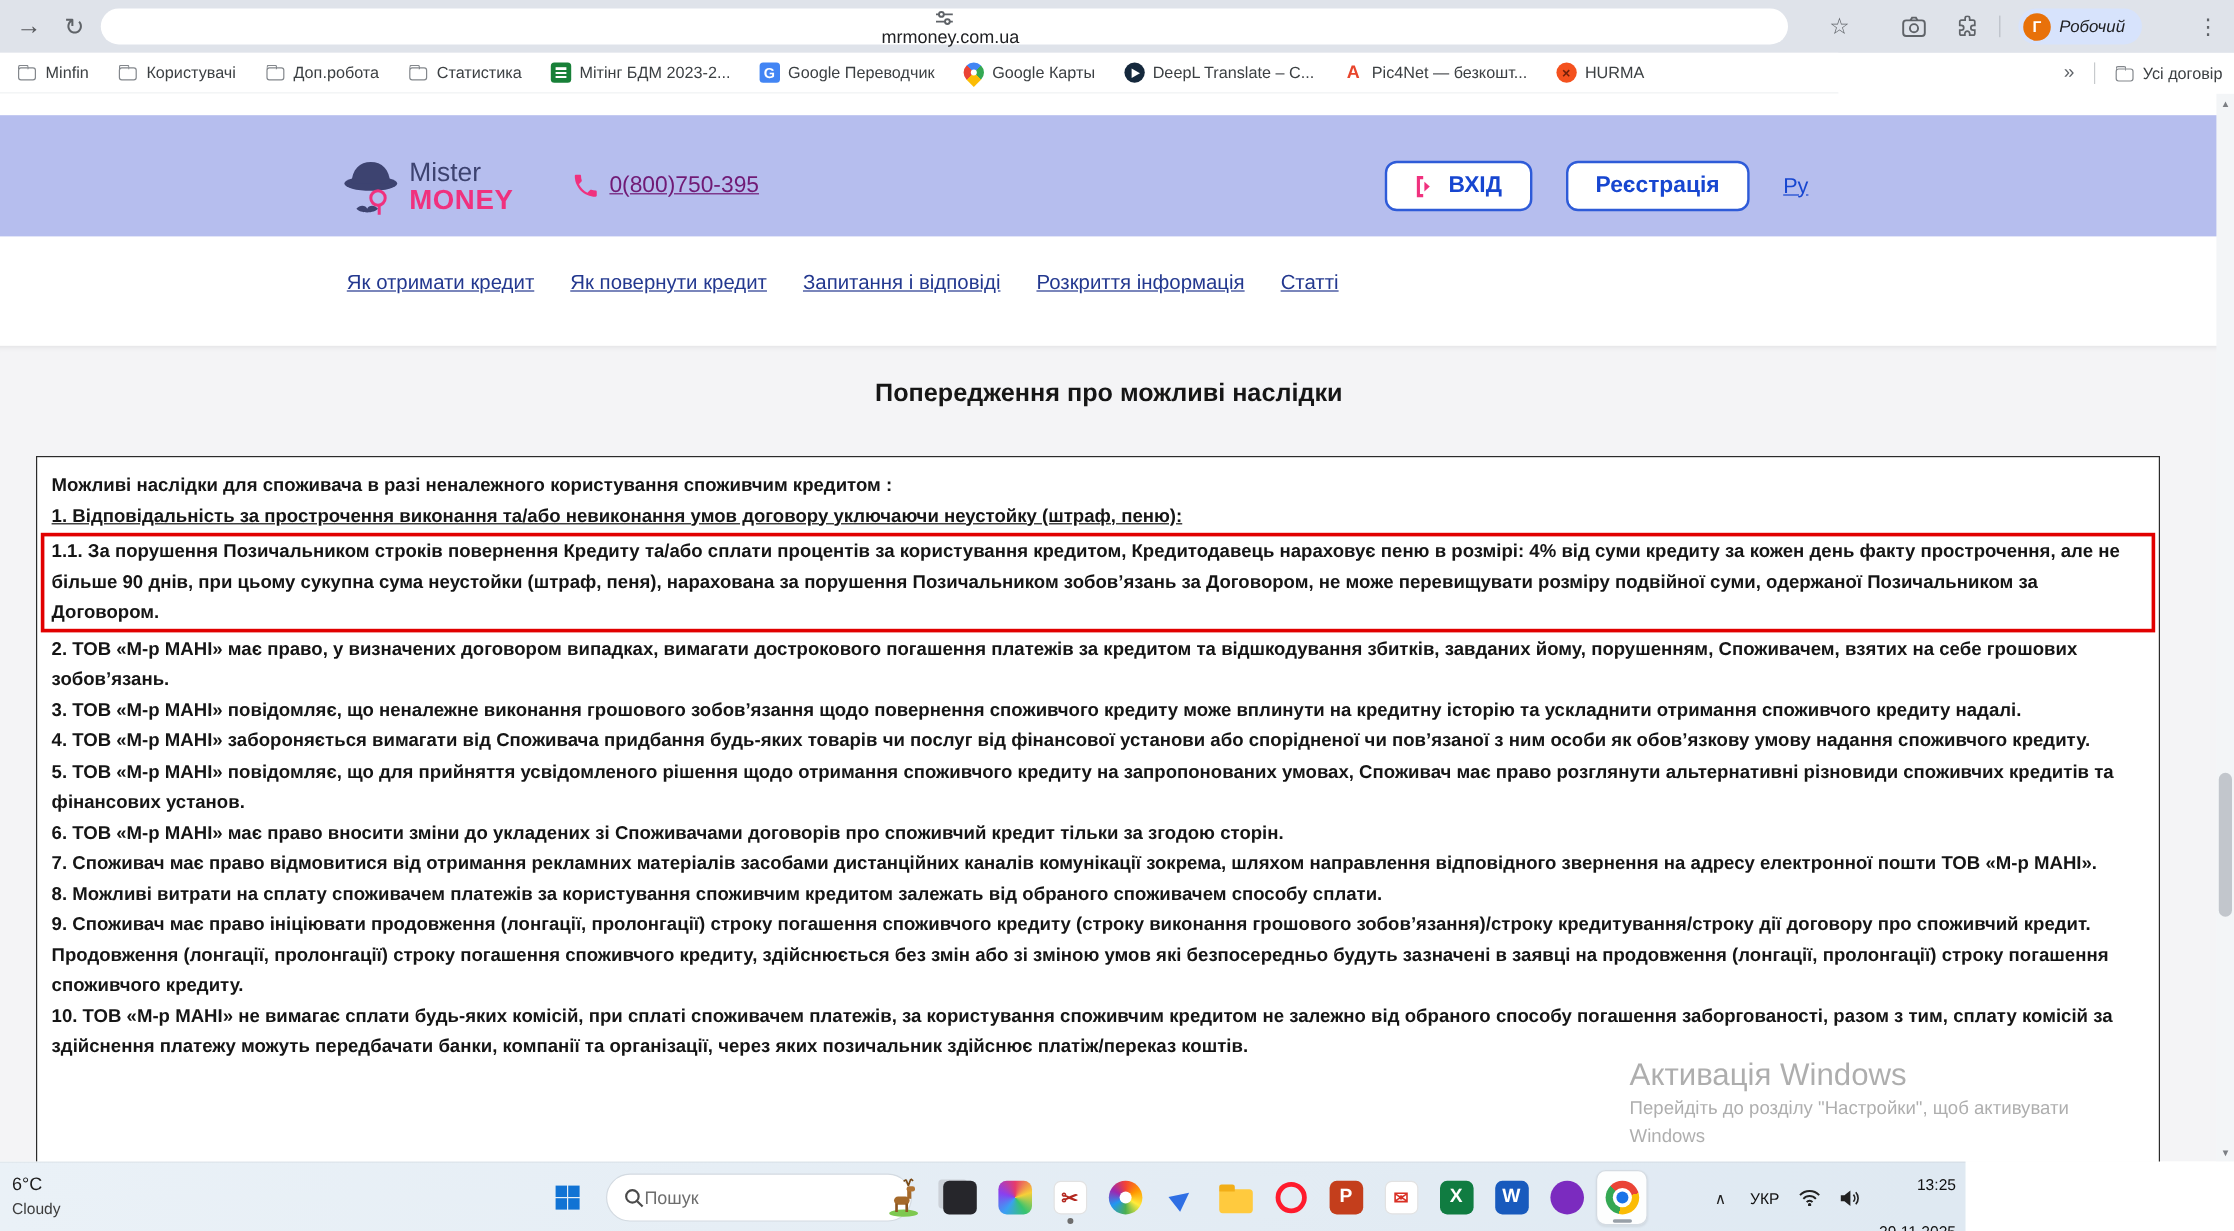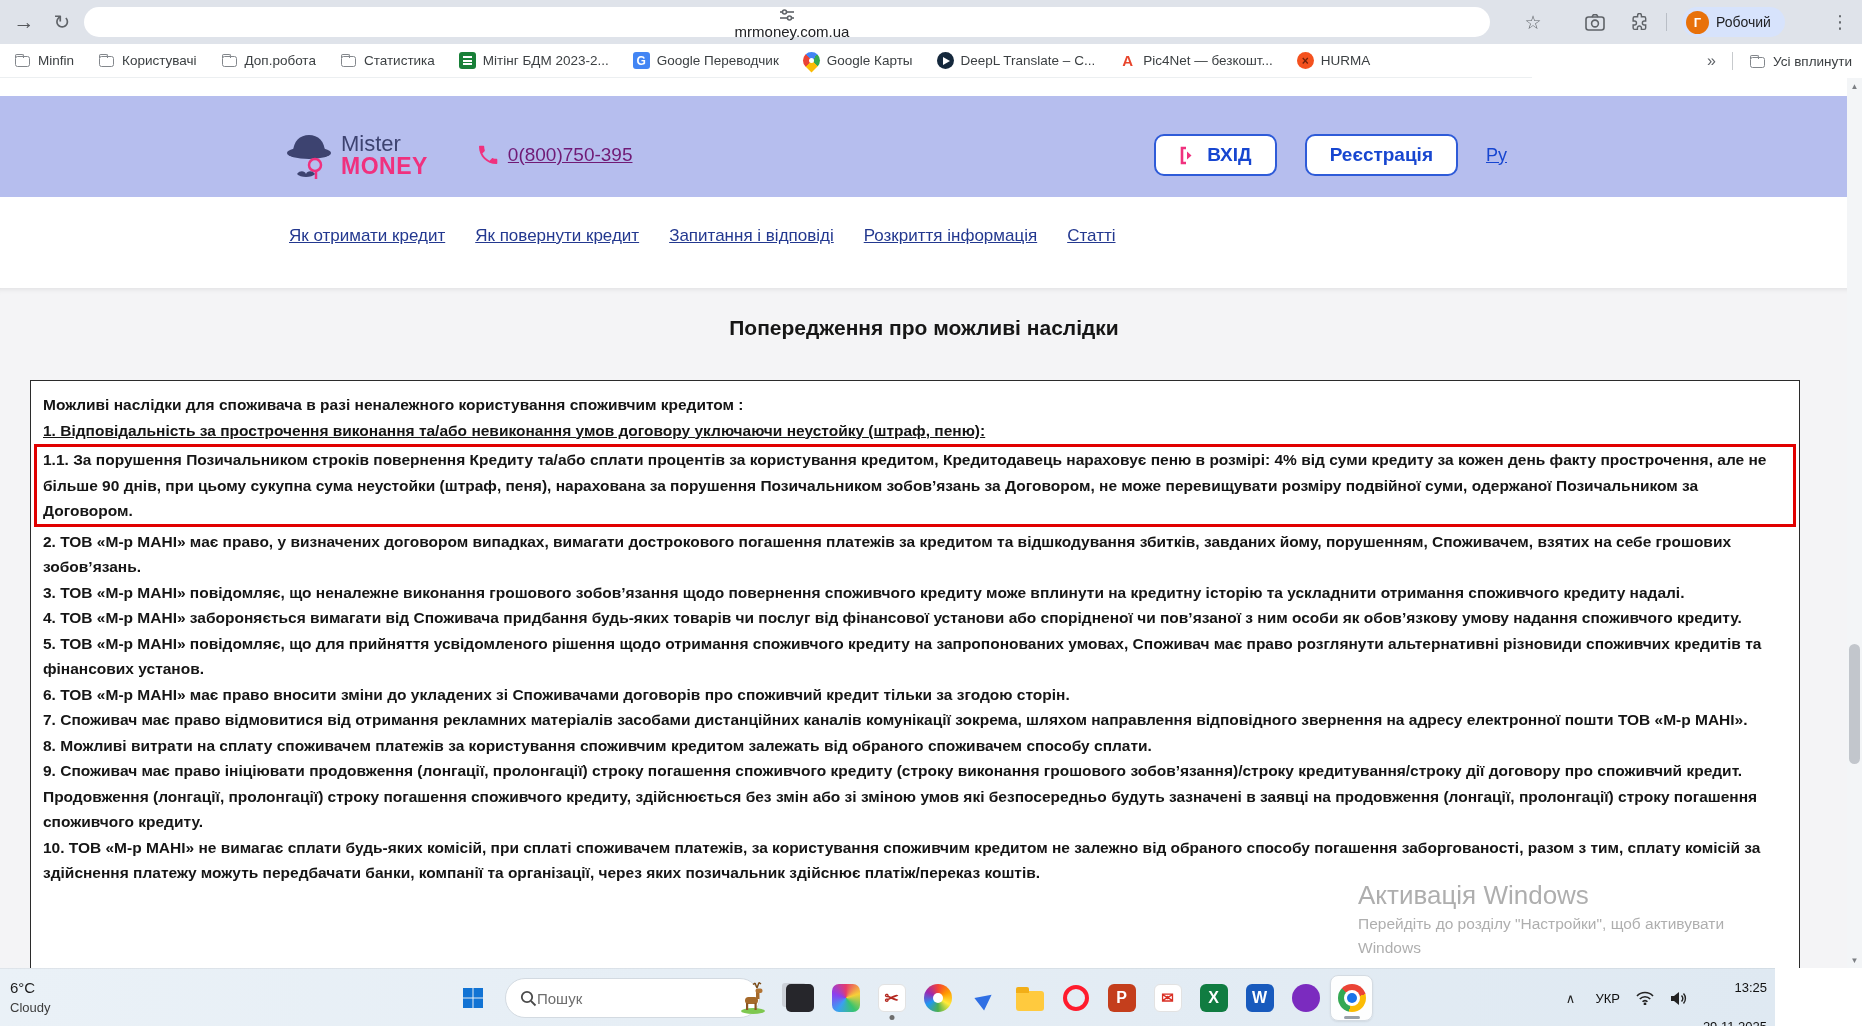--- a/index.html
+++ b/index.html
@@ -12,21 +12,21 @@
   .fwd { left:6px; width:36px; font-size:21px; color:#56585c; }
   .reload { left:44px; width:36px; font-size:20px; }
   .omnibox { position:absolute; left:84px; top:7px; width:1406px; height:30px; background:#fff; border-radius:15px; display:flex; align-items:center; padding:0 12px;flex-direction:column; }
   .omnibox .url { font-size:15px; color:#202124; margin-left:10px; }
   .star { left:1516px; width:34px; font-size:19px; }
   .cam { left:1578px; width:34px; }
   .ext { left:1622px; width:34px; }
   .tb-sep { position:absolute; left:1666px; top:13px; width:1px; height:18px; background:#b9bec6; }
   .profile-chip { position:absolute; left:1682px; top:7px; height:30px; background:#d7e3fc; border-radius:15px; display:flex; align-items:center; gap:7px; padding:0 14px 0 4px; }
   .avatar { width:23px; height:23px; border-radius:50%; background:#e8710a; color:#fff; font-size:13px; font-weight:700; display:flex; align-items:center; justify-content:center; }
-  .profile-chip .pname { font-size:14px; color:#202124; }
+  .profile-chip .pname { font-size:14px; color:#202124;font-style:italic; }
   .kebab { left:1824px; width:32px; font-size:18px; letter-spacing:0; }
 
   
   .bookmarks { position:absolute; left:0; top:44px; width:1532px; height:34px; background:#fff; display:flex; align-items:center; padding-left:14px; gap:24px; border-bottom:1px solid #eceff1; }
   .bm-item { display:flex; align-items:center; gap:7px; cursor:default; }
   .bm-item .bm-label { font-size:13.5px; color:#3c4043; white-space:nowrap; }
   .bm-icon { width:17px; height:17px; position:relative; display:flex; align-items:center; justify-content:center; font:700 12px "Liberation Sans", sans-serif; flex:0 0 auto; }
   .bm-icon.folder::before { content:""; position:absolute; left:1px; right:1px; top:4px; bottom:2px; border:1.6px solid #83878c; border-radius:2.5px; }
   .bm-icon.folder::after { content:""; position:absolute; left:1px; top:2px; width:7px; height:3px; border:1.6px solid #83878c; border-bottom:none; border-radius:2px 2px 0 0; }
   .bm-icon.sheets { background:#188038; border-radius:3px; }
@@ -72,21 +72,21 @@
   .watermark .wm1 { font-size:26px; line-height:34px;margin-top:32px; }
   .watermark .wm2, .watermark .wm3 { font-size:15.5px; line-height:24px; }
 
   
   .scrollbar { position:absolute; right:0; top:0; width:15px; height:890px; background:#f3f5f7; }
   .sb-arrow { position:absolute; left:0; width:15px; height:16px; font-size:8px; color:#7c7f84; display:flex; align-items:center; justify-content:center; }
   .sb-up { top:0; } .sb-down { bottom:0; }
   .sb-thumb { position:absolute; left:2px; top:566px; width:11px; height:120px; background:#c2c6cc; border-radius:6px; }
 
   
-  .taskbar { position:absolute; left:0; top:968px; width:1775px; height:58px; background:linear-gradient(90deg,#eaf1f7,#dfe9f2); border-top:1px solid rgba(0,0,0,.05); }
+  .taskbar { position:absolute; left:0; top:968px; width:1638px; height:58px; background:linear-gradient(90deg,#eaf1f7,#dfe9f2); border-top:1px solid rgba(0,0,0,.05); }
   .weather { position:absolute; left:10px; top:8px; line-height:1.45; cursor:default; }
   .weather .wt { font-size:15px; color:#1c1c1c; }
   .weather .wd { font-size:13px; color:#3d3d3d; }
   .start-btn { position:absolute; left:452px; top:9px; width:42px; height:40px; display:flex; align-items:center; justify-content:center; border-radius:6px; cursor:pointer; }
   .search-pill { position:absolute; left:505px; top:9px; width:255px; height:40px; background:#fff; border:1px solid #d3dae1; border-radius:20px; display:flex; align-items:center; padding:0 6px 0 14px; gap:0; }
   .search-pill input { border:none; outline:none; flex:1; font-size:15px; color:#333; background:transparent; font-family:"Liberation Sans",sans-serif; }
   .search-pill input::placeholder { color:#6e6e6e; }
   .apps { position:absolute; left:778px; top:6px; display:flex; gap:3px; }
   .app { width:43px; height:46px; display:flex; align-items:center; justify-content:center; position:relative; border-radius:8px; cursor:pointer; }
   .tile { width:28px; height:28px; border-radius:6px; display:flex; align-items:center; justify-content:center; font:700 16px "Liberation Sans",sans-serif; color:#fff; position:relative; }
@@ -212,21 +212,21 @@
       <div class="bm-item">
         <span class="bm-icon hurma">×</span>
         <span class="bm-label">HURMA</span>
       </div>
     </div>
   <div class="bm-right" style="top:44px; position:absolute;">
     <span class="bm-overflow">»</span>
     <span class="bm-vsep"></span>
     <div class="bm-item">
       <span class="bm-icon folder"></span>
-      <span class="bm-label">Усі вплинути</span>
+      <span class="bm-label">Усі договір</span>
     </div>
   </div>
 
   <div class="viewport">
     <div class="page-bg"></div>
 
     <div class="site-header">
       <div class="header-inner">
         <div class="logo">
           <span>

